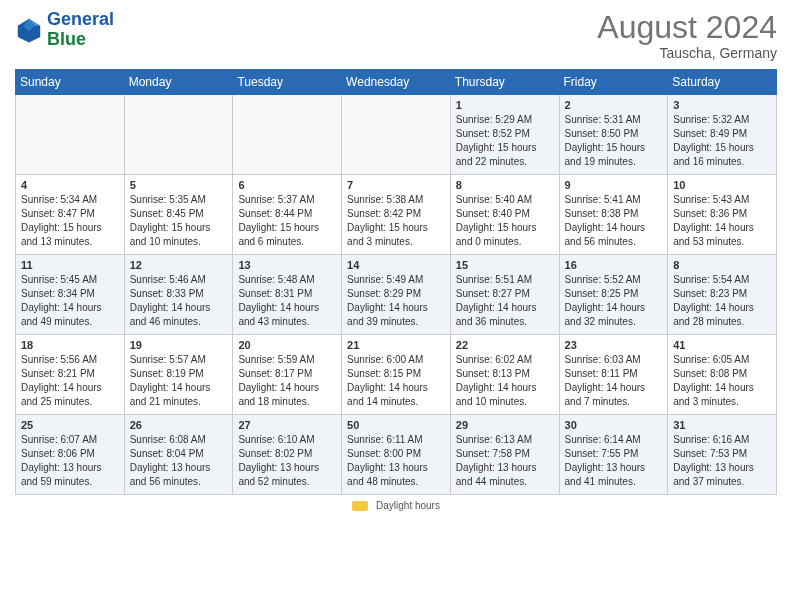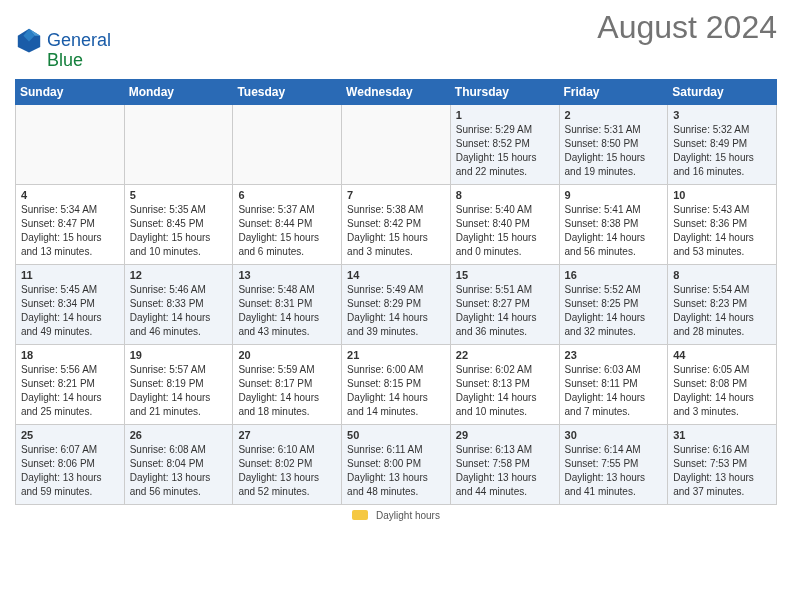--- a/index.html
+++ b/index.html
@@ -20,24 +20,23 @@
       align-items: flex-start;
       margin-bottom: 8px;
     }
     .logo {
       display: flex;
       align-items: center;
       gap: 4px;
     }
     .logo-text {
       font-size: 18px;
-      font-weight: normal;
+      font-weight: bold;
       color: #333;
       line-height: 1.1;
-      margin-top: 21px;
     }
     .logo-text span {
       color: #1a5ca8;
     }
     .logo-icon {
       width: 28px;
       height: 28px;
     }
     .title-block {
       text-align: right;
@@ -56,21 +55,21 @@
       width: 100%;
       border-collapse: collapse;
       table-layout: fixed;
     }
     thead tr {
       background-color: #2a6ab5;
     }
     thead th {
       color: #fff;
       font-size: 12px;
-      font-weight: bold;
+      font-weight: normal;
       padding: 5px 4px;
       text-align: left;
       border: 1px solid #2a6ab5;
     }
     tbody tr {
       vertical-align: top;
     }
     tbody td {
       border: 1px solid #ccc;
       padding: 4px 5px;
@@ -126,20 +125,21 @@
         <polygon points="20,4 36,14 28,14 20,4" fill="#4a9ad4"></polygon>
         <polygon points="20,4 28,14 20,22 12,14" fill="#2a7ec4"></polygon>
       </svg>
       <div class="logo-text">
         <div><span>General</span></div>
         <div><span style="color:#15803d">Blue</span></div>
       </div>
     </div>
     <div class="title-block">
       <div class="month-year">August 2024</div>
+      <div class="location">Tauscha, Germany</div>
     </div>
   </div>
 
   <table>
     <thead>
       <tr>
       <th>Sunday</th>
           <th>Monday</th>
           <th>Tuesday</th>
           <th>Wednesday</th>
@@ -246,21 +246,21 @@
           </td>
           <td>
             <span class="day-num">22</span>
             <div class="day-info">Sunrise: 6:02 AM<br>Sunset: 8:13 PM<br>Daylight: 14 hours<br>and 10 minutes.</div>
           </td>
           <td>
             <span class="day-num">23</span>
             <div class="day-info">Sunrise: 6:03 AM<br>Sunset: 8:11 PM<br>Daylight: 14 hours<br>and 7 minutes.</div>
           </td>
           <td>
-            <span class="day-num">44</span>
+            <span class="day-num">41</span>
             <div class="day-info">Sunrise: 6:05 AM<br>Sunset: 8:08 PM<br>Daylight: 14 hours<br>and 3 minutes.</div>
           </td>
         </tr>
         <tr>
           <td>
             <span class="day-num">25</span>
             <div class="day-info">Sunrise: 6:07 AM<br>Sunset: 8:06 PM<br>Daylight: 13 hours<br>and 59 minutes.</div>
           </td>
           <td>
             <span class="day-num">26</span>

